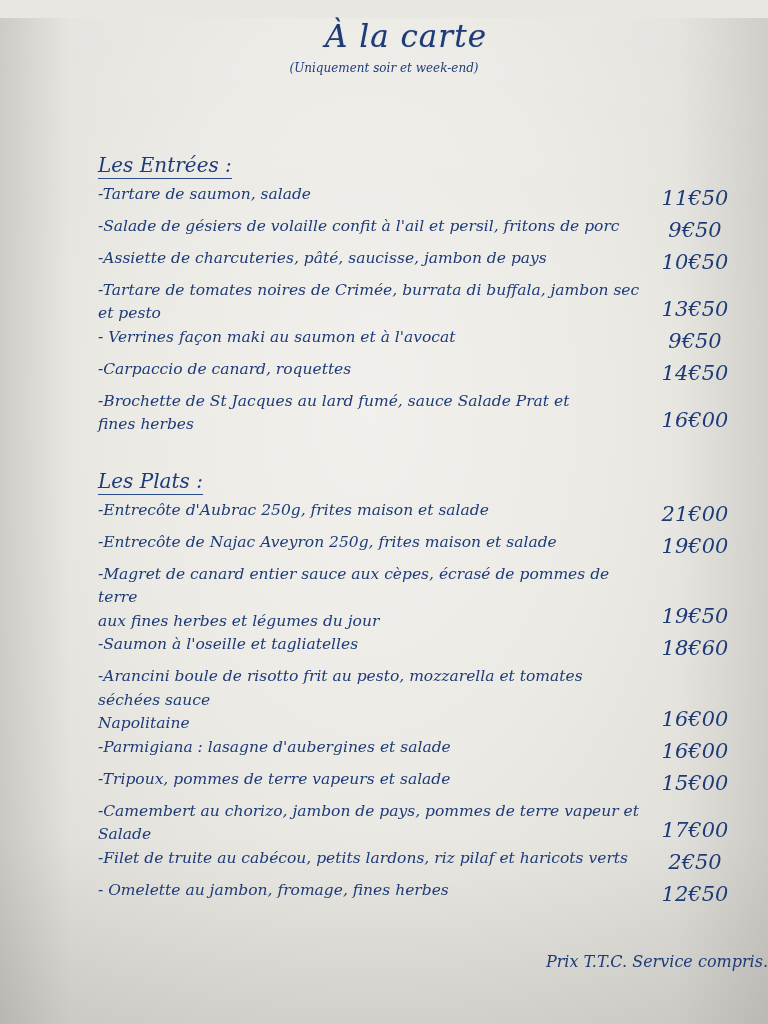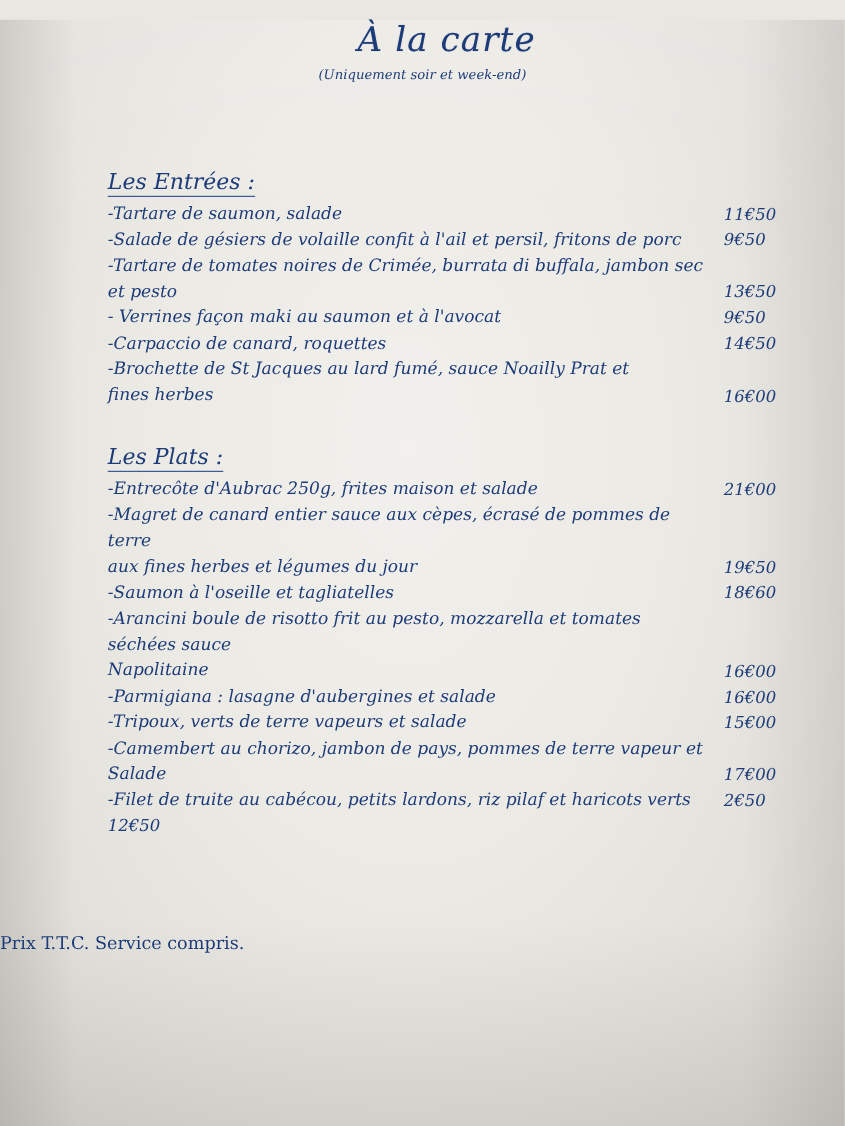--- a/index.html
+++ b/index.html
@@ -84,30 +84,31 @@
     color: #1d3b78;
   }
   .item-name {
     flex: 1 1 auto;
     padding-right: 14px;
     white-space: pre-line;
   }
   .item-price {
     flex: 0 0 auto;
     width: 74px;
-    text-align: left;
-    font-style: italic;
-    font-size: 15px;
+    text-align: center;
+    font-style: italic;
+    font-size: 21px;
     align-self: flex-end;
   }
   .item.wrapped .item-price { align-self: flex-end; }
 
   .footer {
-    margin-top: 86px;
-    text-align: left;
+    margin-top: 42px;
+    text-align: right;
+    font-style: italic;
     font-size: 16px;
     color: #1d3b78;
   }
 </style>
 </head>
 <body>
 
 <div class="page">
   <div class="content">
 
@@ -120,80 +121,89 @@
       <div class="section-title">Les Entrées :</div>
       <div class="items">
         <div class="item">
           <span class="item-name">-Tartare de saumon, salade</span>
           <span class="item-price">11€50</span>
         </div>
         <div class="item">
           <span class="item-name">-Salade de gésiers de volaille confit à l'ail et persil, fritons de porc</span>
           <span class="item-price">9€50</span>
         </div>
+        <div class="item">
+          <span class="item-name">-Assiette de charcuteries, pâté, saucisse, jambon de pays</span>
+          <span class="item-price">10€50</span>
+        </div>
         <div class="item wrapped">
           <span class="item-name">-Tartare de tomates noires de Crimée, burrata di buffala, jambon sec
 et pesto</span>
           <span class="item-price">13€50</span>
         </div>
         <div class="item">
           <span class="item-name">- Verrines façon maki au saumon et à l'avocat</span>
           <span class="item-price">9€50</span>
         </div>
         <div class="item">
           <span class="item-name">-Carpaccio de canard, roquettes</span>
           <span class="item-price">14€50</span>
         </div>
         <div class="item wrapped">
-          <span class="item-name">-Brochette de St Jacques au lard fumé, sauce Noailly Prat et
+          <span class="item-name">-Brochette de St Jacques au lard fumé, sauce Salade Prat et
 fines herbes</span>
           <span class="item-price">16€00</span>
         </div>
       </div>
     </div>
 
     <div class="section" id="plats-section">
       <div class="section-title">Les Plats :</div>
       <div class="items">
         <div class="item">
           <span class="item-name">-Entrecôte d'Aubrac 250g, frites maison et salade</span>
           <span class="item-price">21€00</span>
         </div>
+        <div class="item">
+          <span class="item-name">-Entrecôte de Najac Aveyron 250g, frites maison et salade</span>
+          <span class="item-price">19€00</span>
+        </div>
         <div class="item wrapped">
           <span class="item-name">-Magret de canard entier sauce aux cèpes, écrasé de pommes de terre
 aux fines herbes et légumes du jour</span>
           <span class="item-price">19€50</span>
         </div>
         <div class="item">
           <span class="item-name">-Saumon à l'oseille et tagliatelles</span>
           <span class="item-price">18€60</span>
         </div>
         <div class="item wrapped">
           <span class="item-name">-Arancini boule de risotto frit au pesto, mozzarella et tomates séchées sauce
 Napolitaine</span>
           <span class="item-price">16€00</span>
         </div>
         <div class="item">
           <span class="item-name">-Parmigiana : lasagne d'aubergines et salade</span>
           <span class="item-price">16€00</span>
         </div>
         <div class="item">
-          <span class="item-name">-Tripoux, verts de terre vapeurs et salade</span>
+          <span class="item-name">-Tripoux, pommes de terre vapeurs et salade</span>
           <span class="item-price">15€00</span>
         </div>
         <div class="item wrapped">
           <span class="item-name">-Camembert au chorizo, jambon de pays, pommes de terre vapeur et
 Salade</span>
           <span class="item-price">17€00</span>
         </div>
         <div class="item">
           <span class="item-name">-Filet de truite au cabécou, petits lardons, riz pilaf et haricots verts</span>
           <span class="item-price">2€50</span>
         </div>
         <div class="item">
+          <span class="item-name">- Omelette au jambon, fromage, fines herbes</span>
           <span class="item-price">12€50</span>
         </div>
       </div>
     </div>
 
     <div class="footer">Prix T.T.C. Service compris.</div>
 
   </div>
 </div>
 

